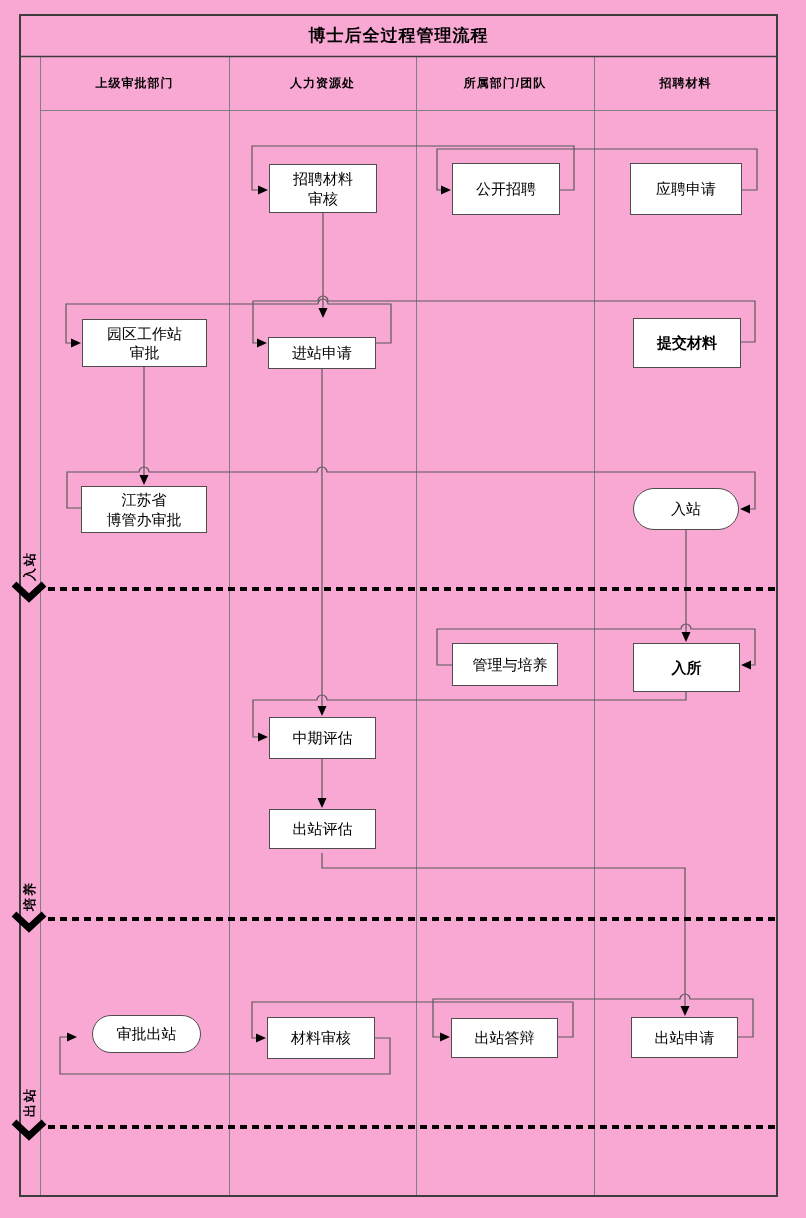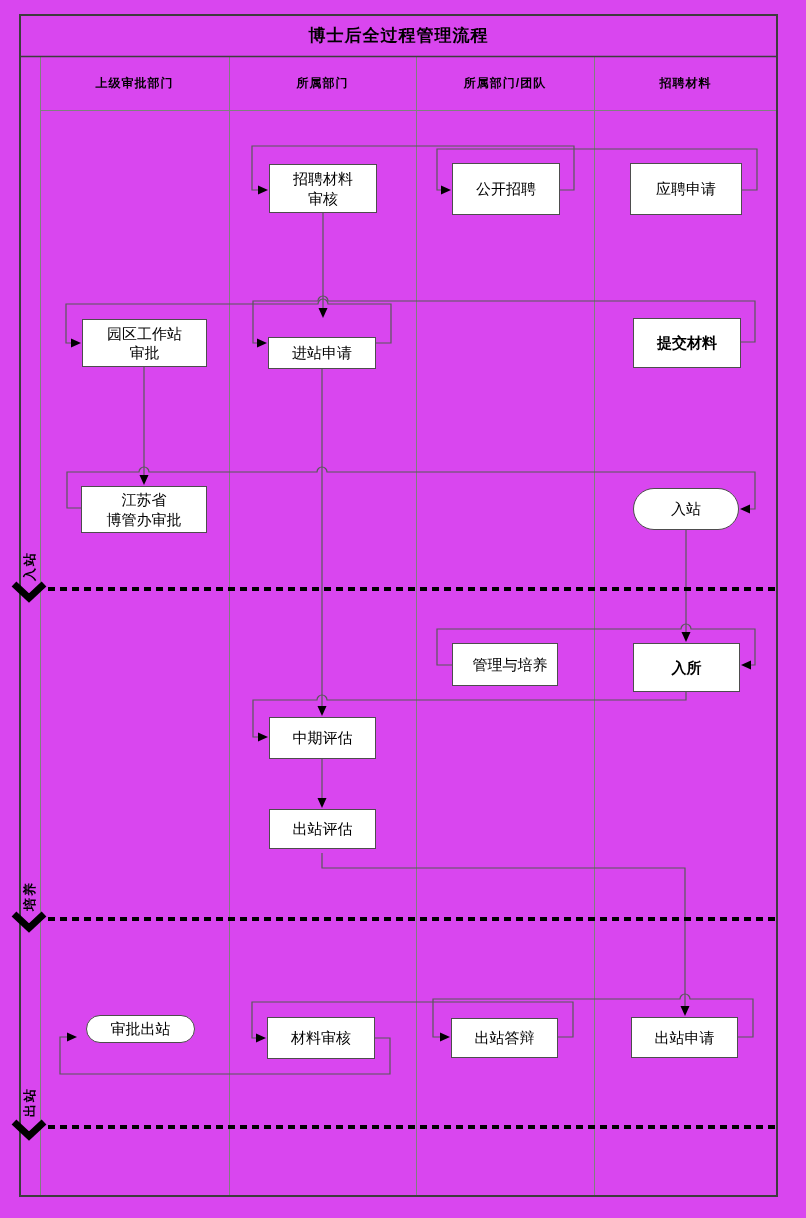--- a/index.html
+++ b/index.html
@@ -1,17 +1,17 @@
 <!DOCTYPE html>
 <html><head>
 <meta charset="utf-8">
 <style>
   html,body { margin:0; padding:0; background:#ffffff; }
   .canvas {
-    position:relative; width:806px; height:1218px; background:#d946ef;
+    position:relative; width:806px; height:1218px; background:#f9a8d4;
     font-family:"Liberation Sans","DejaVu Sans",sans-serif; color:#000;
   }
   .layer { position:absolute; left:0; top:0; }
   .title {
     position:absolute; left:19px; top:14px; width:759px; height:42px;
     display:flex; align-items:center; justify-content:center;
     font-size:17px; font-weight:bold; letter-spacing:1px;
   }
   .colhead {
     position:absolute; top:57px; height:53px;
@@ -96,21 +96,21 @@
       <line x1="48" y1="919" x2="777" y2="919" stroke="#000" stroke-width="4" stroke-dasharray="7 5"></line>
       <line x1="48" y1="1127" x2="777" y2="1127" stroke="#000" stroke-width="4" stroke-dasharray="7 5"></line>
       <polyline points="14,584 29,598 44,584" stroke="#000" stroke-width="7" fill="none"></polyline>
       <polyline points="14,914 29,928 44,914" stroke="#000" stroke-width="7" fill="none"></polyline>
       <polyline points="14,1122 29,1136 44,1122" stroke="#000" stroke-width="7" fill="none"></polyline>
     </g>
   </svg>
 
   <div class="title">博士后全过程管理流程</div>
   <div class="colhead" style="left:40px;width:189px;">上级审批部门</div>
-  <div class="colhead" style="left:229px;width:187px;">所属部门</div>
+  <div class="colhead" style="left:229px;width:187px;">人力资源处</div>
   <div class="colhead" style="left:416px;width:178px;">所属部门/团队</div>
   <div class="colhead" style="left:594px;width:183px;">招聘材料</div>
 
   <div class="lane-label" style="left:30px;top:566px;">入站</div>
   <div class="lane-label" style="left:30px;top:896px;">培养</div>
   <div class="lane-label" style="left:30px;top:1102px;">出站</div>
 
   <div class="node" style="left:269px;top:164px;width:108px;height:49px;">招聘材料
 审核</div>
   <div class="node" style="left:452px;top:163px;width:108px;height:52px;">公开招聘</div>
@@ -124,18 +124,18 @@
   <div class="node" style="left:81px;top:486px;width:126px;height:47px;">江苏省
 博管办审批</div>
   <div class="node stadium" style="left:633px;top:488px;width:106px;height:42px;">入站</div>
 
   <div class="node" style="left:452px;top:643px;width:106px;height:43px;padding-left:10px;">管理与培养</div>
   <div class="node" style="left:633px;top:643px;width:107px;height:49px;font-weight:bold;">入所</div>
 
   <div class="node" style="left:269px;top:717px;width:107px;height:42px;">中期评估</div>
   <div class="node" style="left:269px;top:809px;width:107px;height:40px;">出站评估</div>
 
-  <div class="node stadium" style="left:86px;top:1015px;width:109px;height:28px;">审批出站</div>
+  <div class="node stadium" style="left:92px;top:1015px;width:109px;height:38px;">审批出站</div>
   <div class="node" style="left:267px;top:1017px;width:108px;height:42px;">材料审核</div>
   <div class="node" style="left:451px;top:1018px;width:107px;height:40px;">出站答辩</div>
   <div class="node" style="left:631px;top:1017px;width:107px;height:41px;">出站申请</div>
 
 </div>
 
 </body></html>

